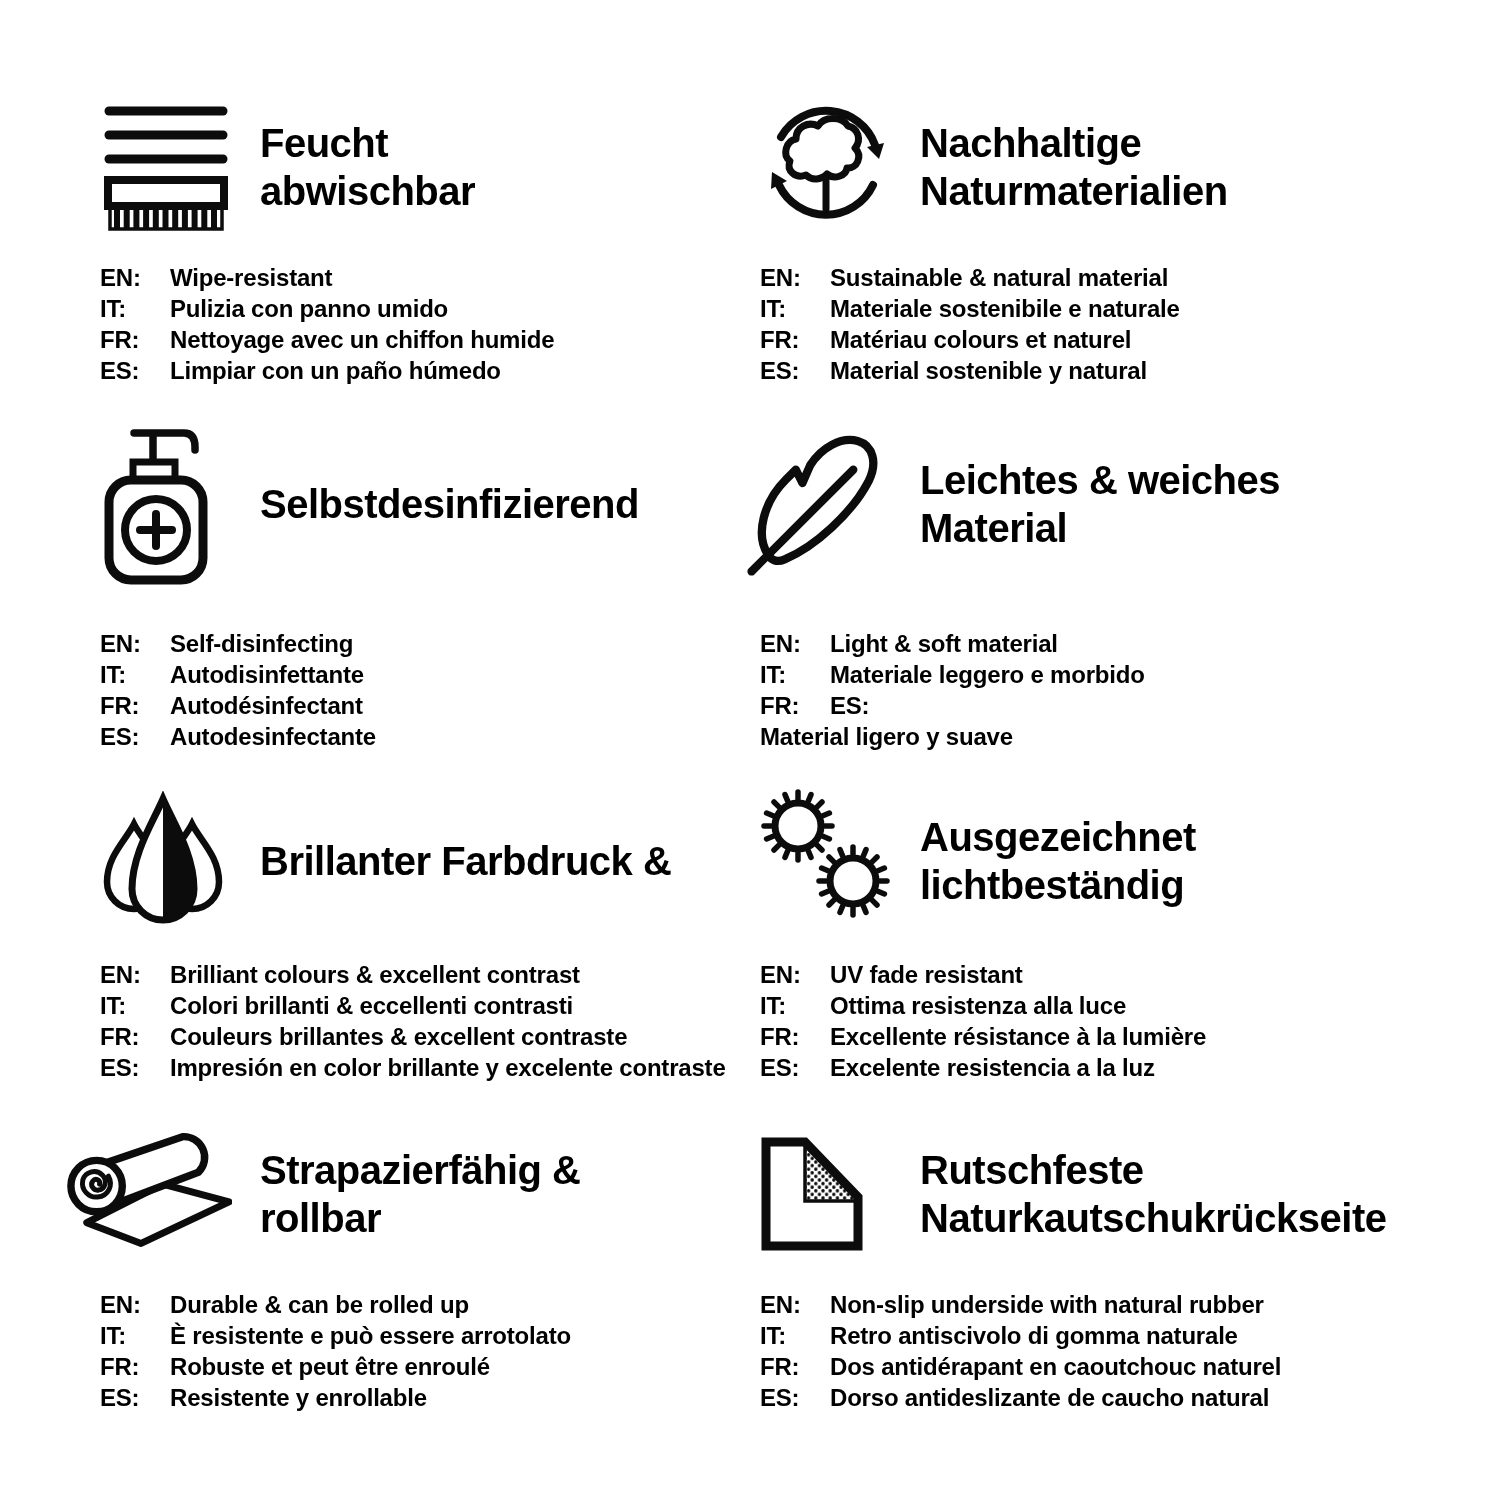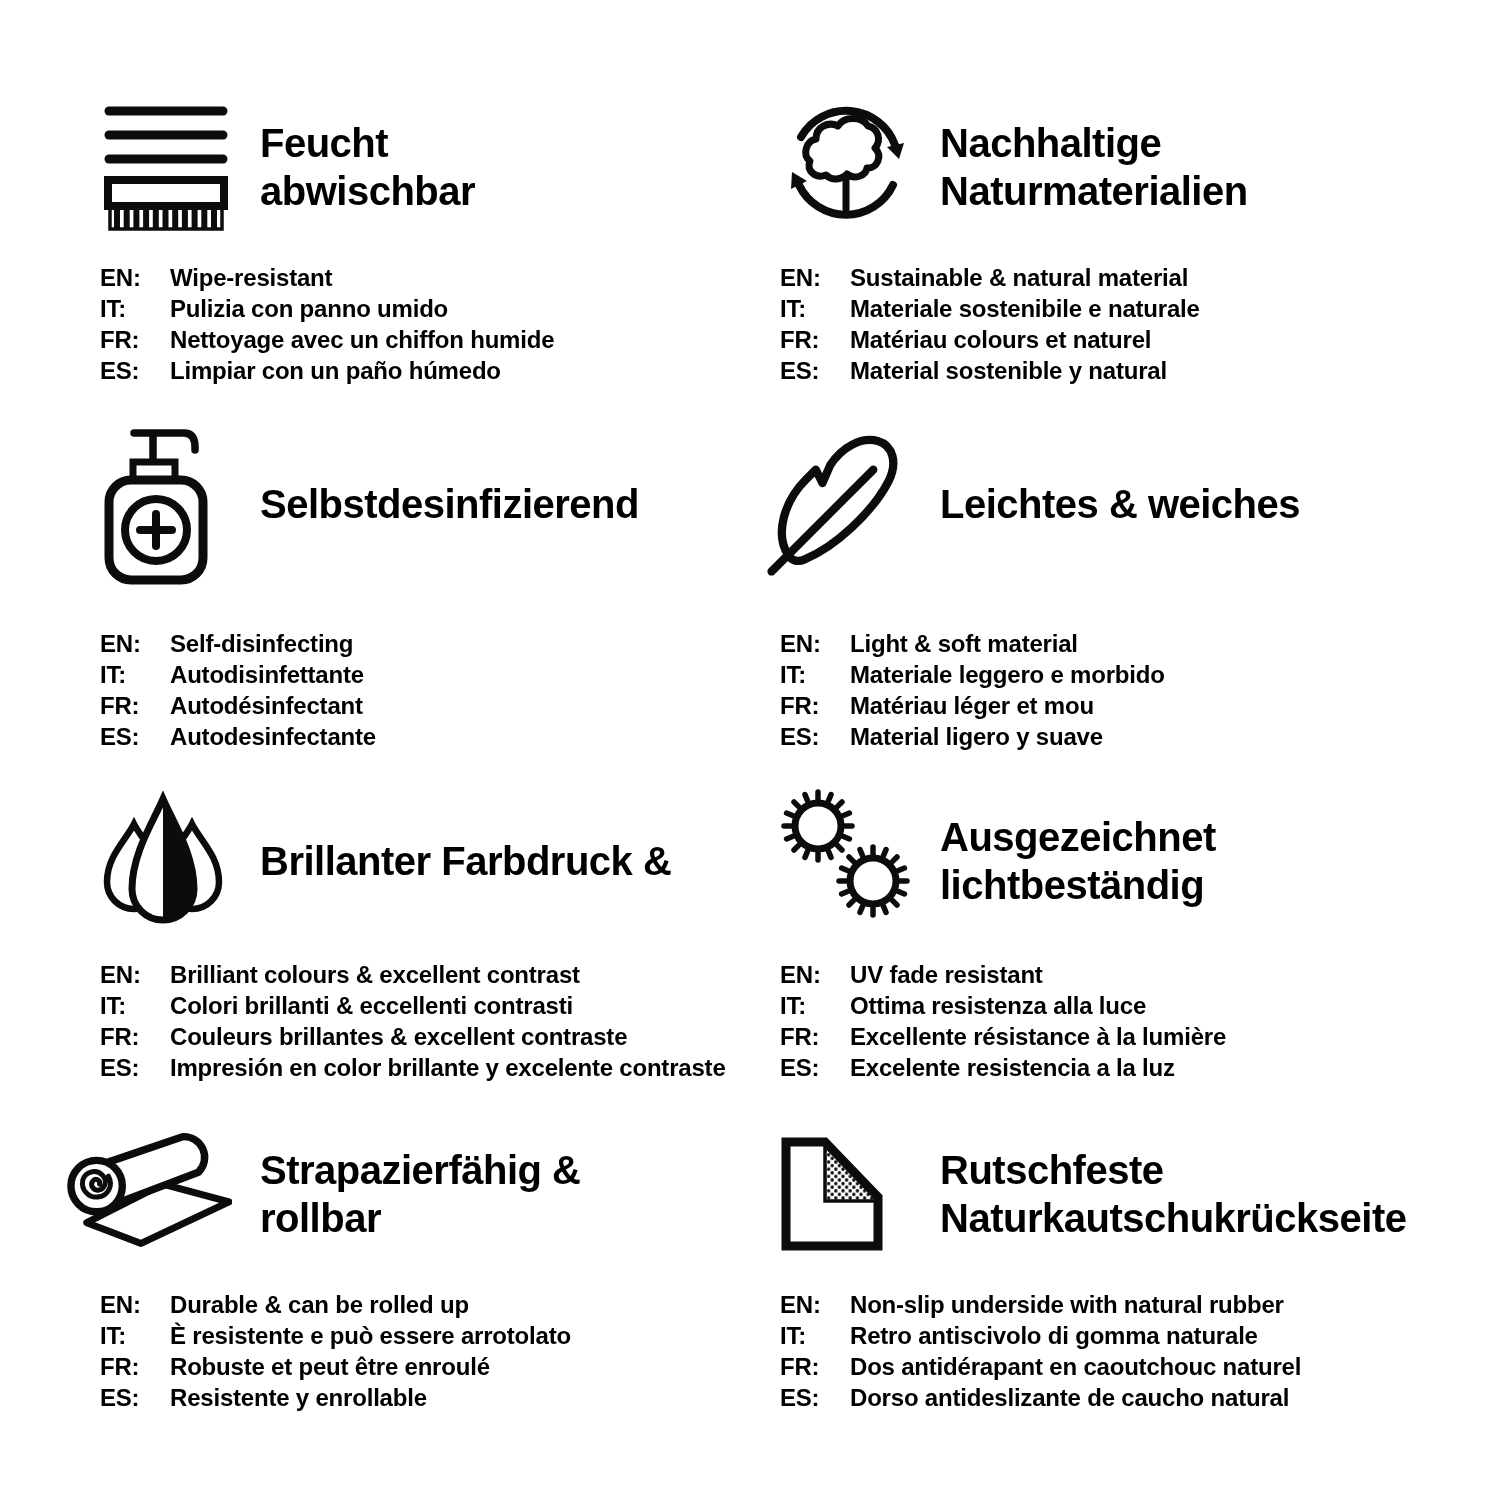--- a/index.html
+++ b/index.html
@@ -6,21 +6,20 @@
   .page {
     position:relative; width:1500px; height:1500px; background:#ffffff;
     font-family:"Liberation Sans","DejaVu Sans",sans-serif; color:#000;
     overflow:hidden;
   }
   .grid {
     position:absolute; top:88px; left:100px; width:1360px;
     display:grid;
     grid-template-columns:660px 680px;
     grid-template-rows:322px 375px 338px 340px;
-    column-gap:20px;
   }
   .feature-header { display:flex; align-items:center; gap:28px; }
   .icon-box { flex:0 0 132px; width:132px; display:flex; justify-content:flex-start; overflow:visible; }
   .icon-box svg { display:block; }
   .title { font-weight:700; font-size:40px; line-height:48px; letter-spacing:-0.5px; }
   .title div { white-space:nowrap; }
   .r1 .feature-header { height:158px; }
   .r2 .feature-header { height:188px; }
   .r3 .feature-header { height:152px; }
   .r4 .feature-header { height:142px; }
@@ -173,29 +172,29 @@
     <section class="feature r2">
       <div class="feature-header">
         <div class="icon-box">
           <svg class="feather-svg" width="150" height="150" viewBox="0 0 132 132" fill="none" stroke="#0c0c0c">
             <path d="M 20,112 C 8,94 16,64 36,44 L 45,35 L 51,47 L 58,31 C 68,15 86,5 101,9 C 115,13 119,29 111,45 C 96,74 62,105 35,116 C 28,119 23,117 20,112 Z" stroke-width="7.5" stroke-linejoin="round"></path>
             <line x1="5" y1="127" x2="97" y2="35" stroke-width="7.5" stroke-linecap="round"></line>
           </svg>
         </div>
         <h2 class="title">
           <div>Leichtes &amp; weiches</div>
+          <div>Material</div>
         </h2>
       </div>
       <div class="trans">
         <span class="lang">EN:</span>
           <span class="txt">Light &amp; soft material</span>
         <span class="lang">IT:</span>
           <span class="txt">Materiale leggero e morbido</span>
         <span class="lang">FR:</span>
-          <span class="txt">Matériau léger et mou</span>
         <span class="lang">ES:</span>
           <span class="txt">Material ligero y suave</span>
       </div>
     </section>
 
     <section class="feature r3">
       <div class="feature-header">
         <div class="icon-box">
           <svg width="126" height="140" viewBox="0 0 126 134" stroke="#0c0c0c">
             <path d="M 34,30 C 26,46 7,62 7,88 A 27,27 0 1 0 61,88 C 61,62 42,46 34,30 Z" fill="#ffffff" stroke-width="6.5"></path>

